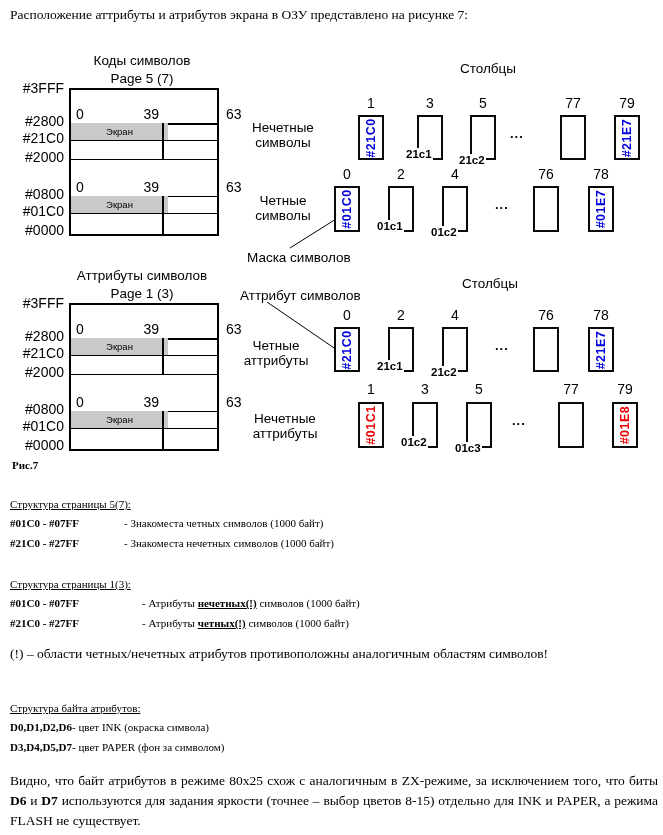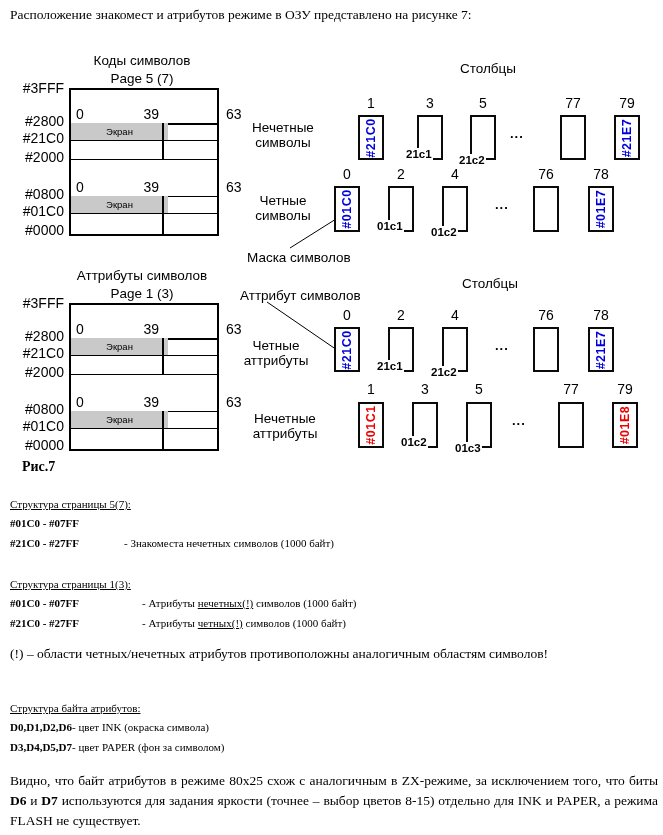--- a/index.html
+++ b/index.html
@@ -6,24 +6,24 @@
   .page{position:relative;width:663px;height:835px;background:#fff;color:#000;
         font-family:"Liberation Serif",serif;overflow:hidden;}
   
   .intro{position:absolute;left:10px;top:6px;width:645px;font-size:13.5px;line-height:17px;margin:0;}
   .sec{position:absolute;left:10px;width:648px;font-size:11px;}
   .sec .h{margin:0;text-decoration:underline;line-height:17px;}
   .trow{display:flex;line-height:20px;}
   .rng{font-weight:bold;flex:0 0 auto;}
   .s1 .rng{width:114px;}
   .s2 .rng{width:132px;}
-  .bu{font-weight:normal;text-decoration:underline;}
+  .bu{font-weight:bold;text-decoration:underline;}
   .jp{position:absolute;left:10px;width:648px;margin:0;font-size:13.5px;line-height:21px;text-align:justify;}
   .jp2{line-height:20px;}
-  .caption{position:absolute;left:12px;top:459px;font-weight:bold;font-size:14px;margin-left:10px;}
+  .caption{position:absolute;left:12px;top:459px;font-weight:bold;font-size:11px;}
   
   .f-title{position:absolute;font:13.5px "Liberation Sans",sans-serif;white-space:nowrap;}
   .f-title.ctr{text-align:center;white-space:normal;}
   .mm-rect{position:absolute;left:69px;width:146px;height:144px;border:2px solid #000;background:#fff;}
   .mm-hline{position:absolute;left:0;right:0;height:1.5px;background:#000;}
   .mm-gray{position:absolute;left:0;width:97px;background:var(--gray,#c9c9c9);
            display:flex;align-items:center;justify-content:center;
            font:9.5px "Liberation Sans",sans-serif;}
   .mm-vdiv{position:absolute;left:91px;width:1.5px;background:#000;}
   .mm-num{position:absolute;font:14px "Liberation Sans",sans-serif;}
@@ -41,21 +41,21 @@
   .col-dots{position:absolute;font:bold 13px "Liberation Sans",sans-serif;letter-spacing:1px;}
   .side-label{position:absolute;width:110px;text-align:center;
               font:13.5px "Liberation Sans",sans-serif;line-height:15px;}
   svg.lines{position:absolute;left:0;top:0;pointer-events:none;}
 </style>
 </head>
 <body>
 
 <div class="page">
 
-  <p class="intro">Расположение знакомест и атрибутов режиме в ОЗУ представлено на рисунке 7:</p>
+  <p class="intro">Расположение аттрибуты и атрибутов экрана в ОЗУ представлено на рисунке 7:</p>
 
   <div id="fig">
 
     <div class="f-title ctr" style="left:428px;top:61px;width:120px;">Столбцы</div>
     <div class="f-title ctr" style="left:430px;top:276px;width:120px;">Столбцы</div>
 
     <div class="f-title" style="left:247px;top:250px;">Маска символов</div>
     <div class="f-title" style="left:240px;top:288px;">Аттрибут символов</div>
 
     <svg class="lines" width="663" height="480">
@@ -199,20 +199,21 @@
         <div class="">аттрибуты</div>
       </div>
     </div>
 
   <div class="caption">Рис.7</div>
 
   <div class="sec s1" style="top:496px;">
     <p class="h">Структура страницы 5(7):</p>
     <div class="trow">
       <span class="rng">#01C0 - #07FF</span>
+      <span class="dsc">- Знакоместа четных символов (1000 байт)</span>
     </div>
     <div class="trow">
       <span class="rng">#21C0 - #27FF</span>
       <span class="dsc">- Знакоместа нечетных символов (1000 байт)</span>
     </div>
   </div>
 
   <div class="sec s2" style="top:576px;">
     <p class="h">Структура страницы 1(3):</p>
     <div class="trow">

